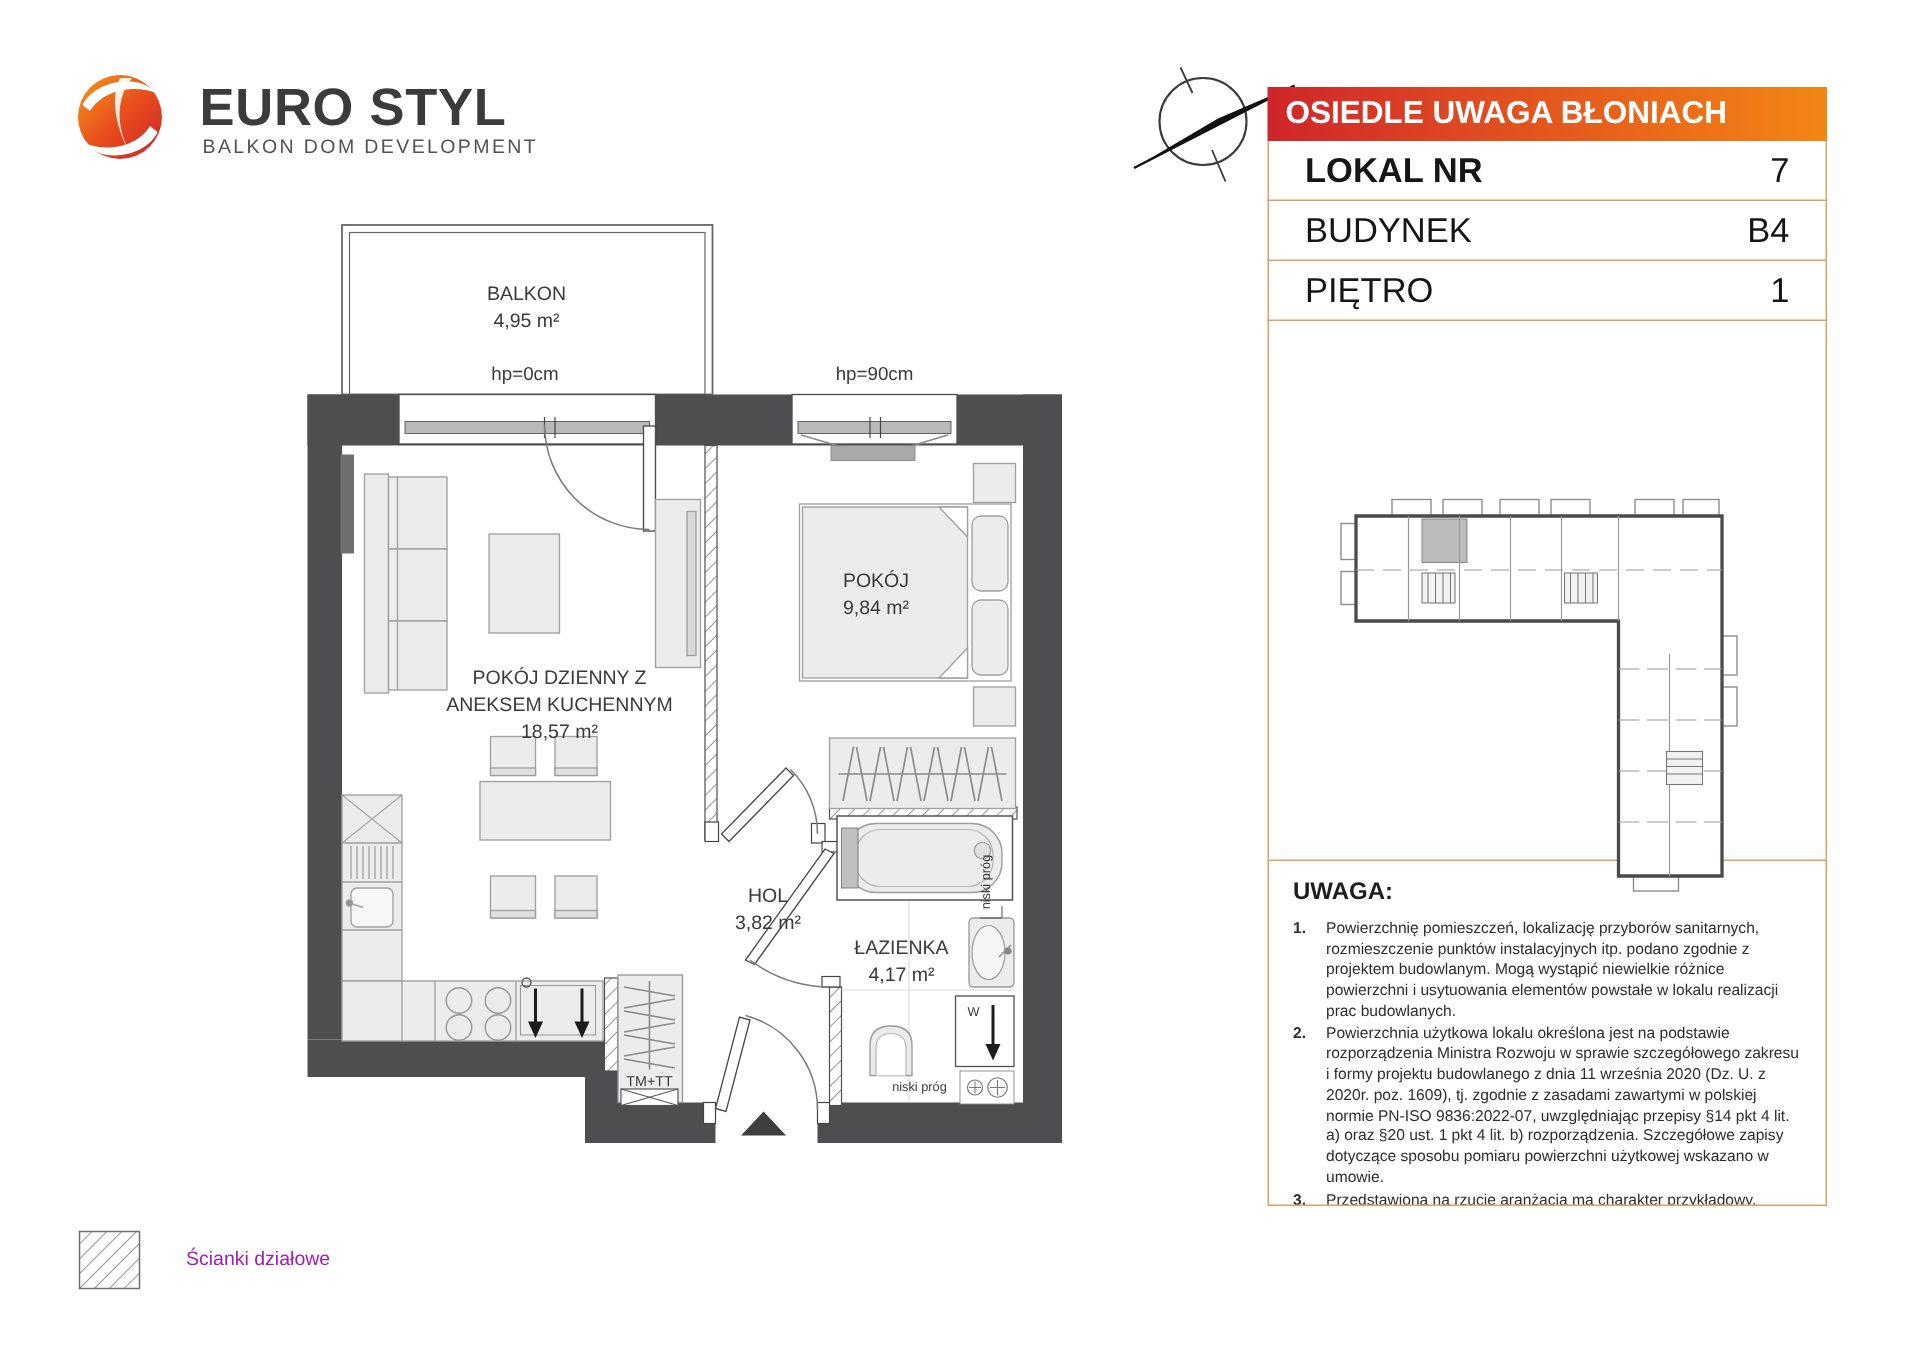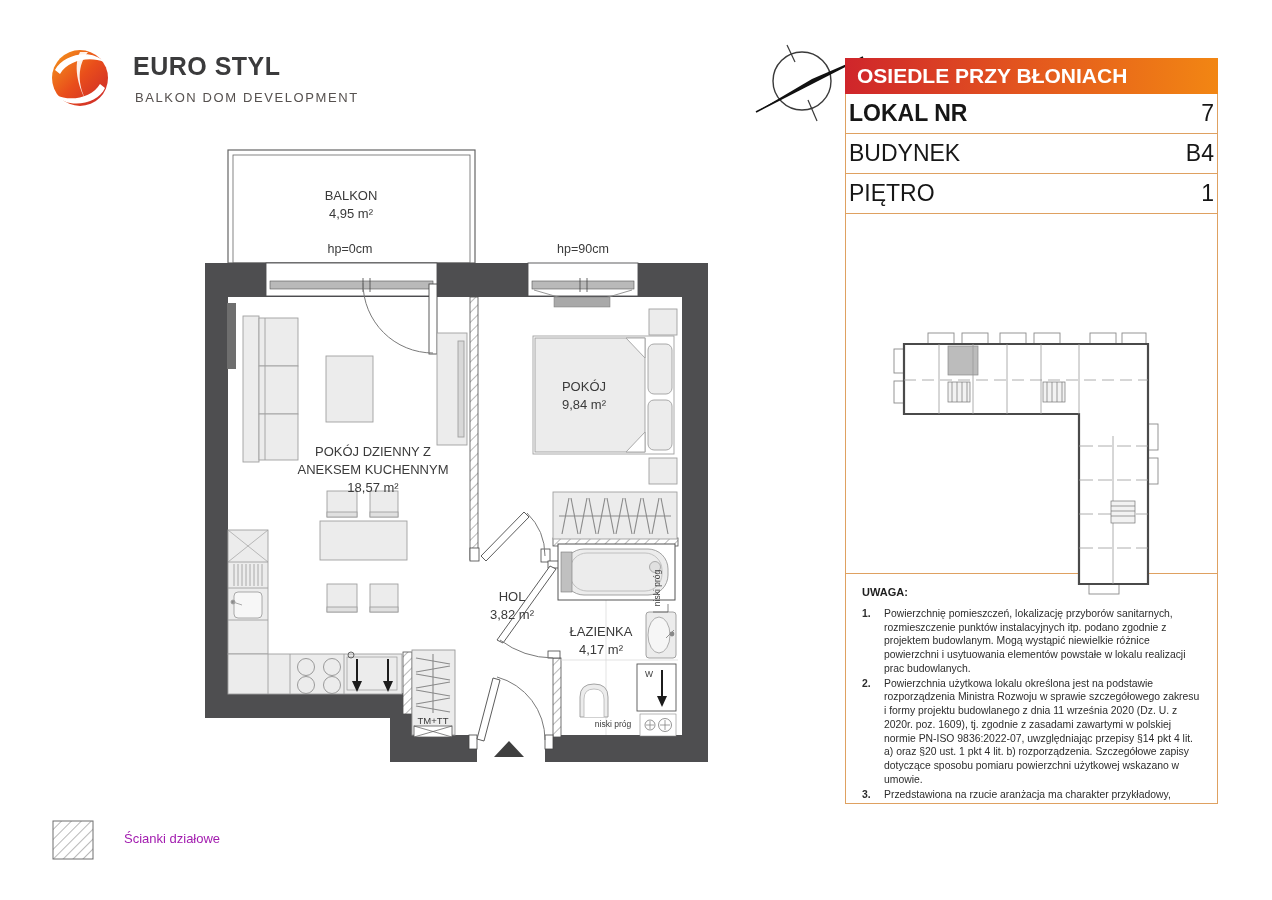--- a/index.html
+++ b/index.html
@@ -1,36 +1,36 @@
 <!DOCTYPE html>
 <html><head>
 <meta charset="utf-8">
 <style>
   html,body{margin:0;padding:0;background:#fff;}
   #page{position:relative;width:1272px;height:900px;background:#ffffff;overflow:hidden;
         font-family:"Liberation Sans",sans-serif;color:#2b2b2b;}
   .abs{position:absolute;}
 
   
-  #logo-title{left:133px;top:52px;font-size:25px;font-weight:bold;letter-spacing:.5px;color:#3b3b3c;}
+  #logo-title{left:133px;top:52px;font-size:35px;font-weight:bold;letter-spacing:.5px;color:#3b3b3c;}
   #logo-sub{left:135px;top:90px;font-size:13px;letter-spacing:1.6px;color:#56514f;}
 
   
   #panel{left:845px;top:58px;width:373px;}
   #panel-header{height:36px;line-height:36px;padding-left:12px;color:#fff;font-size:21px;font-weight:bold;
     background:linear-gradient(to right,#cf252b 0%,#e2531f 45%,#f28613 100%);}
   .prow{height:40px;border-left:1px solid #dfa161;border-right:1px solid #dfa161;border-bottom:1px solid #dfa161;
-    display:flex;align-items:center;justify-content:space-between;padding:0 3px;box-sizing:border-box;
+    display:flex;align-items:center;justify-content:space-between;padding:0 24px;box-sizing:border-box;
     font-size:23px;color:#161616;}
   .prow .lab{font-weight:normal;}
   .prow.first .lab{font-weight:bold;}
   #plan-cell{height:359px;border-left:1px solid #dfa161;border-right:1px solid #dfa161;position:relative;}
   #notes-cell{height:231px;border:1px solid #dfa161;border-top:1px solid #dfa161;box-sizing:border-box;
     padding:12px 14px 6px 16px;overflow:hidden;}
-  #notes-head{font-size:11px;font-weight:bold;margin-bottom:9px;color:#1d1d1d;}
+  #notes-head{font-size:16px;font-weight:bold;margin-bottom:9px;color:#1d1d1d;}
   .note-item{display:flex;font-size:10.4px;line-height:1.32;color:#2d2d2d;margin-bottom:1px;}
   .note-num{width:22px;flex:0 0 22px;font-weight:bold;}
   .note-text{flex:1;}
 
   
   #legend-label{left:124px;top:831px;font-size:13px;color:#a21caf;}
 
   svg text{font-family:"Liberation Sans",sans-serif;fill:#3a3a3a;}
   .room{font-size:13px;}
   .hp{font-size:12.5px;}
@@ -60,21 +60,21 @@
 
   <svg class="abs" style="left:745px;top:35px;" width="130" height="100" viewBox="745 35 130 100">
     <circle cx="802" cy="81" r="29" fill="none" stroke="#3a3a3a" stroke-width="1.4"></circle>
     <line x1="787" y1="45" x2="795" y2="62" stroke="#3a3a3a" stroke-width="1.2"></line>
     <line x1="808" y1="100" x2="817" y2="121" stroke="#3a3a3a" stroke-width="1.2"></line>
     <line x1="756" y1="112" x2="863" y2="57" stroke="#111" stroke-width="1.6"></line>
     <polygon points="756,112 863,57 812,79" fill="#111"></polygon>
   </svg>
 
   <div class="abs" id="panel">
-    <div id="panel-header">OSIEDLE PRZY BŁONIACH</div>
+    <div id="panel-header">OSIEDLE UWAGA BŁONIACH</div>
     <div class="prow first">
       <span class="lab">LOKAL NR</span>
       <span class="val">7</span>
     </div>
     <div class="prow">
       <span class="lab">BUDYNEK</span>
       <span class="val">B4</span>
     </div>
     <div class="prow">
       <span class="lab">PIĘTRO</span>

